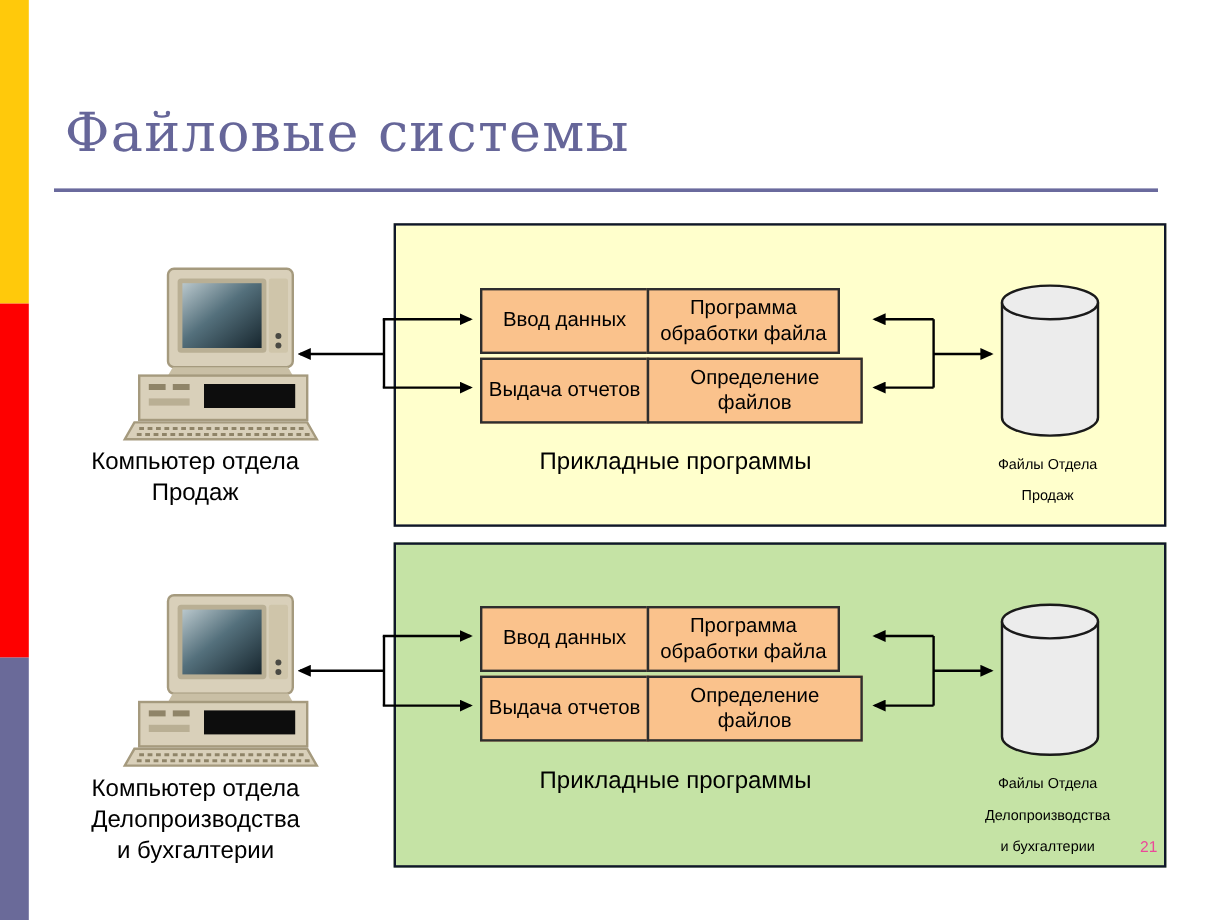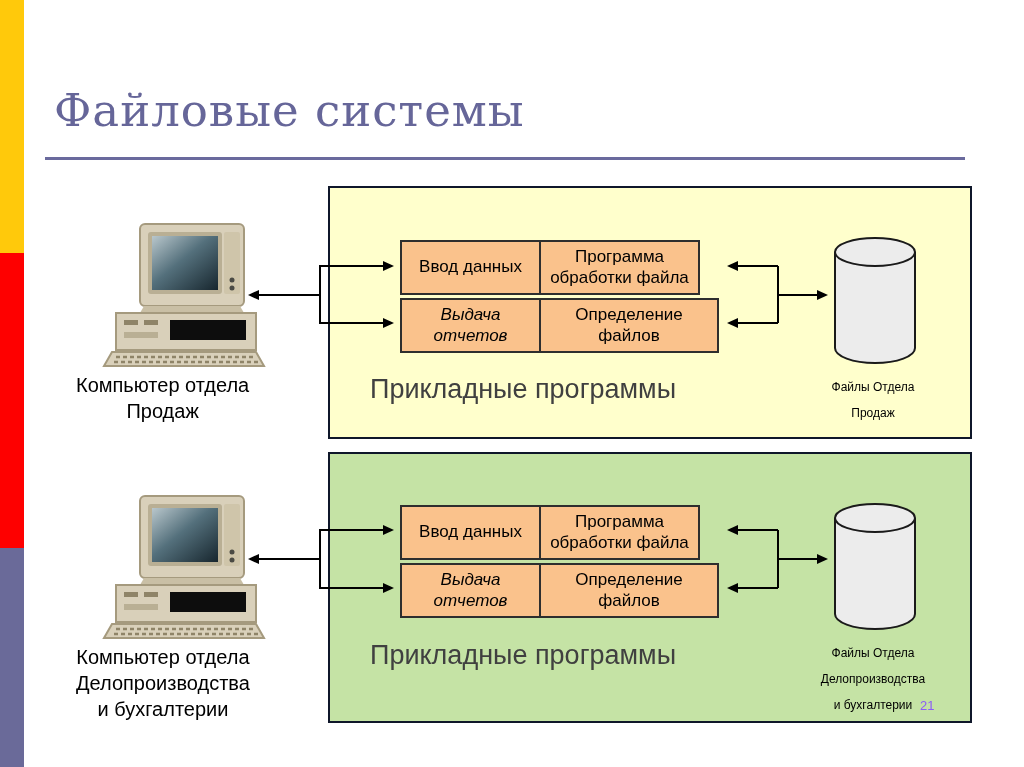--- a/index.html
+++ b/index.html
@@ -24,42 +24,42 @@
   .panel-sales    { top:186px; height:253px; background:#FFFFCC; }
   .panel-clerical { top:452px; height:271px; background:#C5E3A5; }
 
   .modules { position:absolute; left:70px; top:52px; width:326px; height:113px; }
   .panel-clerical .modules { top:51px; }
   .module { position:absolute; background:#FAC28C; border:2px solid #2e2e2e;
             display:flex; align-items:center; justify-content:center; text-align:center;
             font-size:17px; line-height:1.2; color:#000; padding:0 4px; }
   .m-input      { left:0;     top:0;    width:141px; height:55px; }
   .m-processing { left:139px; top:0;    width:161px; height:55px; }
-  .m-reports    { left:0;     top:58px; width:141px; height:55px;font-style:italic; }
+  .m-reports    { left:0;     top:58px; width:141px; height:55px; }
   .m-definition { left:139px; top:58px; width:180px; height:55px; }
 
-  .programs-caption { position:absolute; left:40px; top:186px; width:386px; 
-                      font-size:27px; color:#404040; }
+  .programs-caption { position:absolute; left:40px; top:186px; width:386px; text-align:center;
+                      font-size:20px; color:#000000; }
   .cylinder { position:absolute; left:503px; top:48px; width:84px; height:130px; }
   .files-caption { position:absolute; left:418px; top:186px; width:250px; text-align:center;
                    font-size:12px; line-height:26px; color:#000; }
 
   
   .computer { position:absolute; left:100px; width:170px; height:148px; }
   .computer-1 { top:220px; }
   .computer-2 { top:492px; }
   .computer-caption { position:absolute; left:76px; font-size:20px; line-height:26px; color:#000;text-align:center; }
   .caption-1 { top:372px; }
   .caption-2 { top:644px; }
 
   
   .connectors { position:absolute; left:0; top:0; width:1024px; height:767px; pointer-events:none; }
   .connectors line { stroke:#000; stroke-width:2; }
 
-  .page-number { position:absolute; left:920px; top:698px; font-size:13px; color:#8b5cf6;text-align:right; }
+  .page-number { position:absolute; left:950px; top:698px; font-size:13px; color:#ec4899;text-align:right; }
 </style>
 </head>
 <body>
 
 <div class="slide">
 
   <div class="accent-bar bar-yellow"></div>
   <div class="accent-bar bar-red"></div>
   <div class="accent-bar bar-purple"></div>
 

